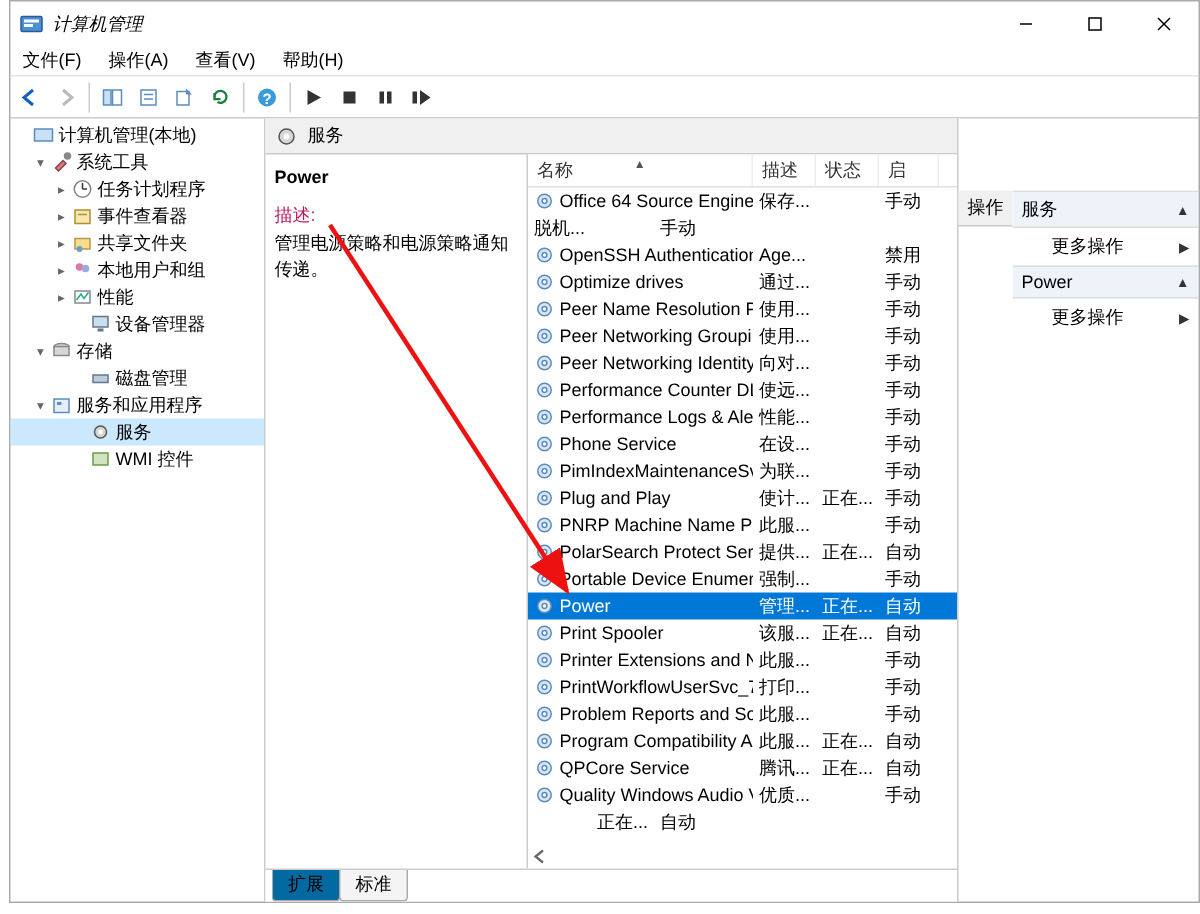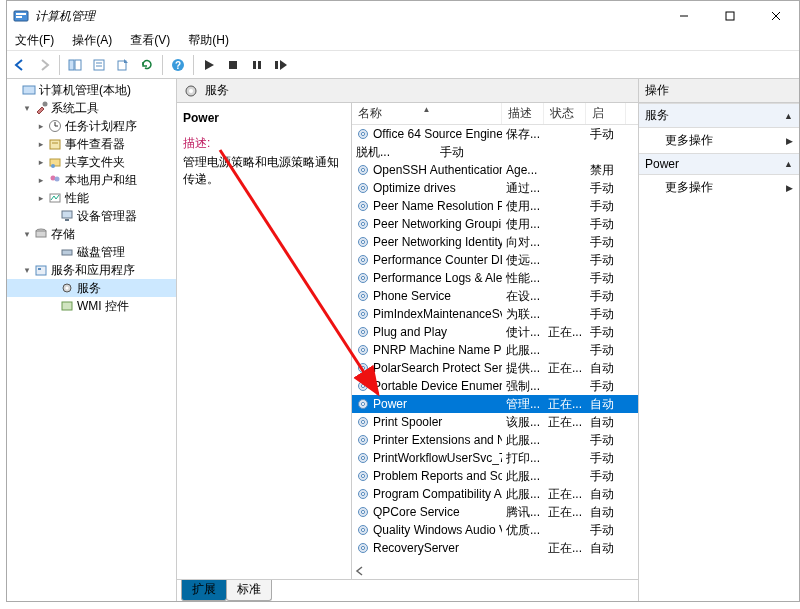--- a/index.html
+++ b/index.html
@@ -15,21 +15,21 @@
   .menubar { height:20px; display:flex; padding:0 4px; gap:10px; border-bottom:1px solid #e4e4e4; }
   .menubar span { padding:1px 4px; }
   
   .toolbar { height:28px; display:flex; align-items:center; padding:0 2px; gap:2px; border-bottom:1px solid #ccc; }
   .tbtn { width:22px; height:22px; border:1px solid transparent; display:flex; align-items:center; justify-content:center; border-radius:2px; }
   .tsep { width:1px; height:20px; background:#ccc; margin:0 2px; }
   
   .main { flex:1; display:flex; min-height:0; }
   .tree-pane { width:170px; border-right:1px solid #ccc; overflow:auto; padding:2px 0; }
   .center-pane { flex:1; display:flex; flex-direction:column; border-right:1px solid #ccc; min-width:0; }
-  .actions-pane { width:160px; display:flex; flex-direction:column; }
+  .actions-pane { width:160px; display:flex; flex-direction:row;margin-top:48px; }
   .tree-row { display:flex; align-items:center; height:18px; padding-left:2px; }
   .tree-row.sel { background:#cce8ff; }
   .twisty { width:12px; text-align:center; color:#666; font-size:9px; }
   .tree-row .ticon { width:16px; height:16px; margin-right:2px; display:flex; align-items:center; justify-content:center;}
   
   .center-head { height:24px; background:#f0f0f0; border-bottom:1px solid #ccc; display:flex; align-items:center; padding:0 6px; gap:6px;}
   .center-body { flex:1; display:flex; min-height:0; }
   .svc-detail { width:175px; border-right:1px solid #ccc; padding:8px 6px; overflow:hidden; font-size:12px; }
   .svc-detail .svc-name { font-weight:bold; margin-bottom:10px; }
   .svc-detail .desc-label { color:#be185d; margin-bottom:2px;}
@@ -643,29 +643,20 @@
                       <circle cx="7" cy="7" r="1.6" fill="#fff" stroke="#5a8dbf"></circle>
                     </svg>
                   </span>
                   <span>Quality Windows Audio V...</span>
                 </div>
                 <div class="c c-desc">优质...</div>
                 <div class="c c-status"></div>
                 <div class="c c-type">手动</div>
               </div>
               <div class="svc-row">
-                <div class="c c-name">
-                  <span>
-                    <svg class="gear-mini" viewBox="0 0 14 14">
-                      <circle cx="7" cy="7" r="4.5" fill="#dce6f2" stroke="#5a8dbf"></circle>
-                      <circle cx="7" cy="7" r="1.6" fill="#fff" stroke="#5a8dbf"></circle>
-                    </svg>
-                  </span>
-                  <span>RecoveryServer</span>
-                </div>
                 <div class="c c-desc"></div>
                 <div class="c c-status">正在...</div>
                 <div class="c c-type">自动</div>
               </div>
             </div>
 
           <div style="position:absolute;left:2px;bottom:2px;">
               <svg width="12" height="12">
                 <path d="M8 2 L3 6 L8 10" fill="none" stroke="#666" stroke-width="1.5"></path>
               </svg>

